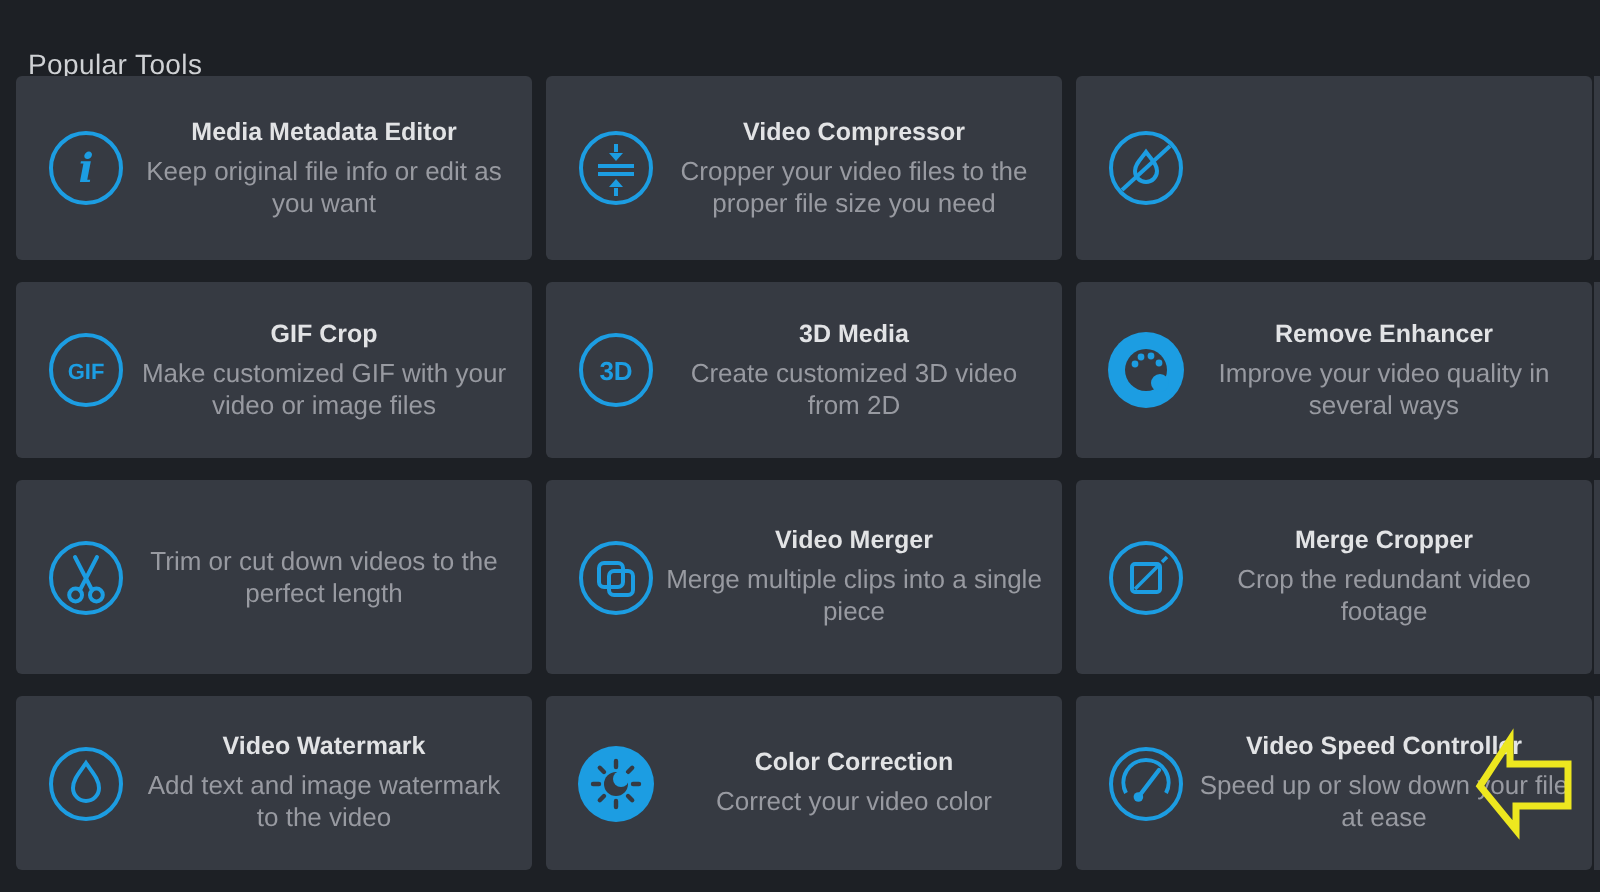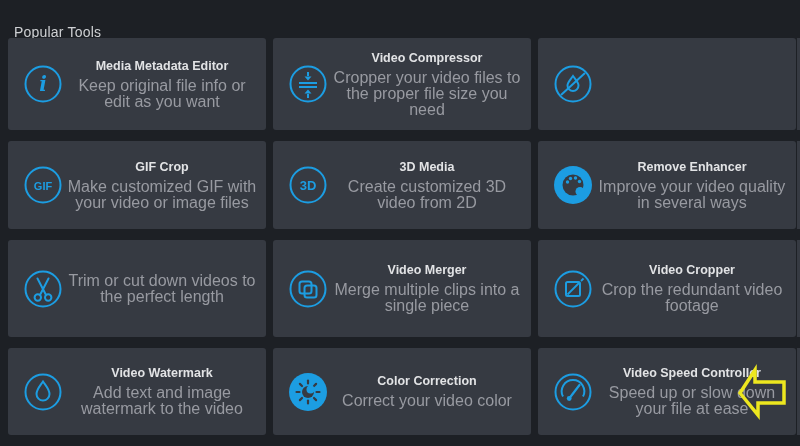--- a/index.html
+++ b/index.html
@@ -36,21 +36,21 @@
     color: #1c9de2;
     display: block;
   }
   .icon svg { display: block; width: 40px; height: 40px; }
   .text { margin-left: 4px; width: 190px; text-align: center; }
   .title {
     font-size: 12.5px; font-weight: bold;
     color: #e2e3e5; margin-bottom: 5px;
   }
   .desc {
-    font-size: 16px; line-height: 16px;
+    font-size: 13px; line-height: 16px;
     color: #989aa1;
   }
   .sliver {
     position: absolute; left: 797px; width: 3px;
     background: #363a42;
   }
   .arrow-annotation {
     position: absolute; left: 722px; top: 360px;
     width: 72px; height: 62px;
     pointer-events: none;
@@ -176,21 +176,21 @@
       <div class="card">
         <span class="icon">
           <svg viewBox="0 0 40 40">
             <circle cx="20" cy="20" r="17.5" fill="none" stroke="currentColor" stroke-width="2"></circle>
             <rect x="13" y="13" width="14" height="14" rx="1.5" fill="none" stroke="currentColor" stroke-width="2"></rect>
             <line x1="14.5" y1="25.5" x2="26.5" y2="13.5" stroke="currentColor" stroke-width="1.8"></line>
             <line x1="28" y1="12" x2="30.5" y2="9.5" stroke="currentColor" stroke-width="1.8"></line>
           </svg>
         </span>
         <div class="text">
-          <div class="title">Video Cropper</div>
+          <div class="title">Merge Cropper</div>
           <div class="desc">Crop the redundant video footage</div>
         </div>
       </div>
       <div class="card">
         <span class="icon">
           <svg viewBox="0 0 40 40">
             <circle cx="20" cy="20" r="17.5" fill="none" stroke="currentColor" stroke-width="2"></circle>
             <path d="M20 9.5 C17 14 13.5 17.5 13.5 22 a6.5 6.5 0 0 0 13 0 C26.5 17.5 23 14 20 9.5 Z" fill="none" stroke="currentColor" stroke-width="2"></path>
           </svg>
         </span>

